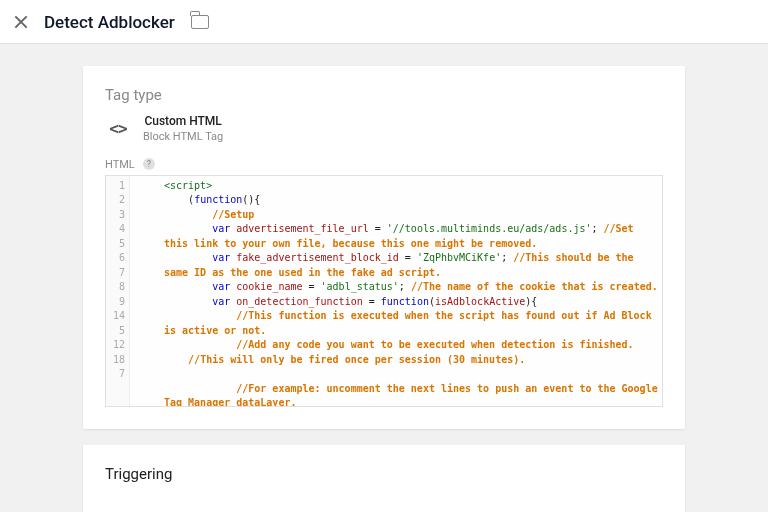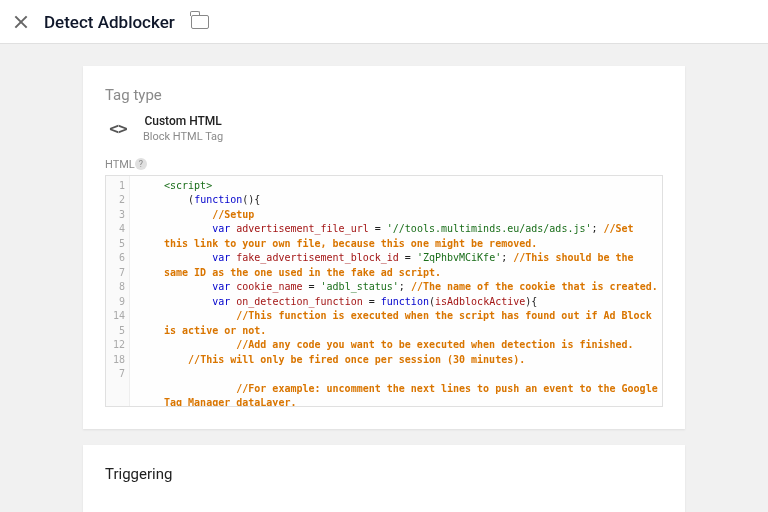--- a/index.html
+++ b/index.html
@@ -97,21 +97,21 @@
       font-size: 16px;
       font-weight: 600;
       letter-spacing: -1px;
     }
     .tag-type-text { line-height: 1.3; }
     .tag-type-name { font-size: 12px; font-weight: 500; color: #212121; text-align: center; }
     .tag-type-sub { font-size: 11px; color: #8a8a8a; }
     .html-label-row {
       display: flex;
       align-items: center;
-      gap: 0;
+      gap: 8px;
       margin-bottom: 4px;
     }
     .html-label { font-size: 11px; color: #8a8a8a; }
     .help-icon {
       width: 12px; height: 12px;
       border-radius: 50%;
       background: #e0e0e0;
       color: #888;
       font-size: 9px;
       display: flex;

